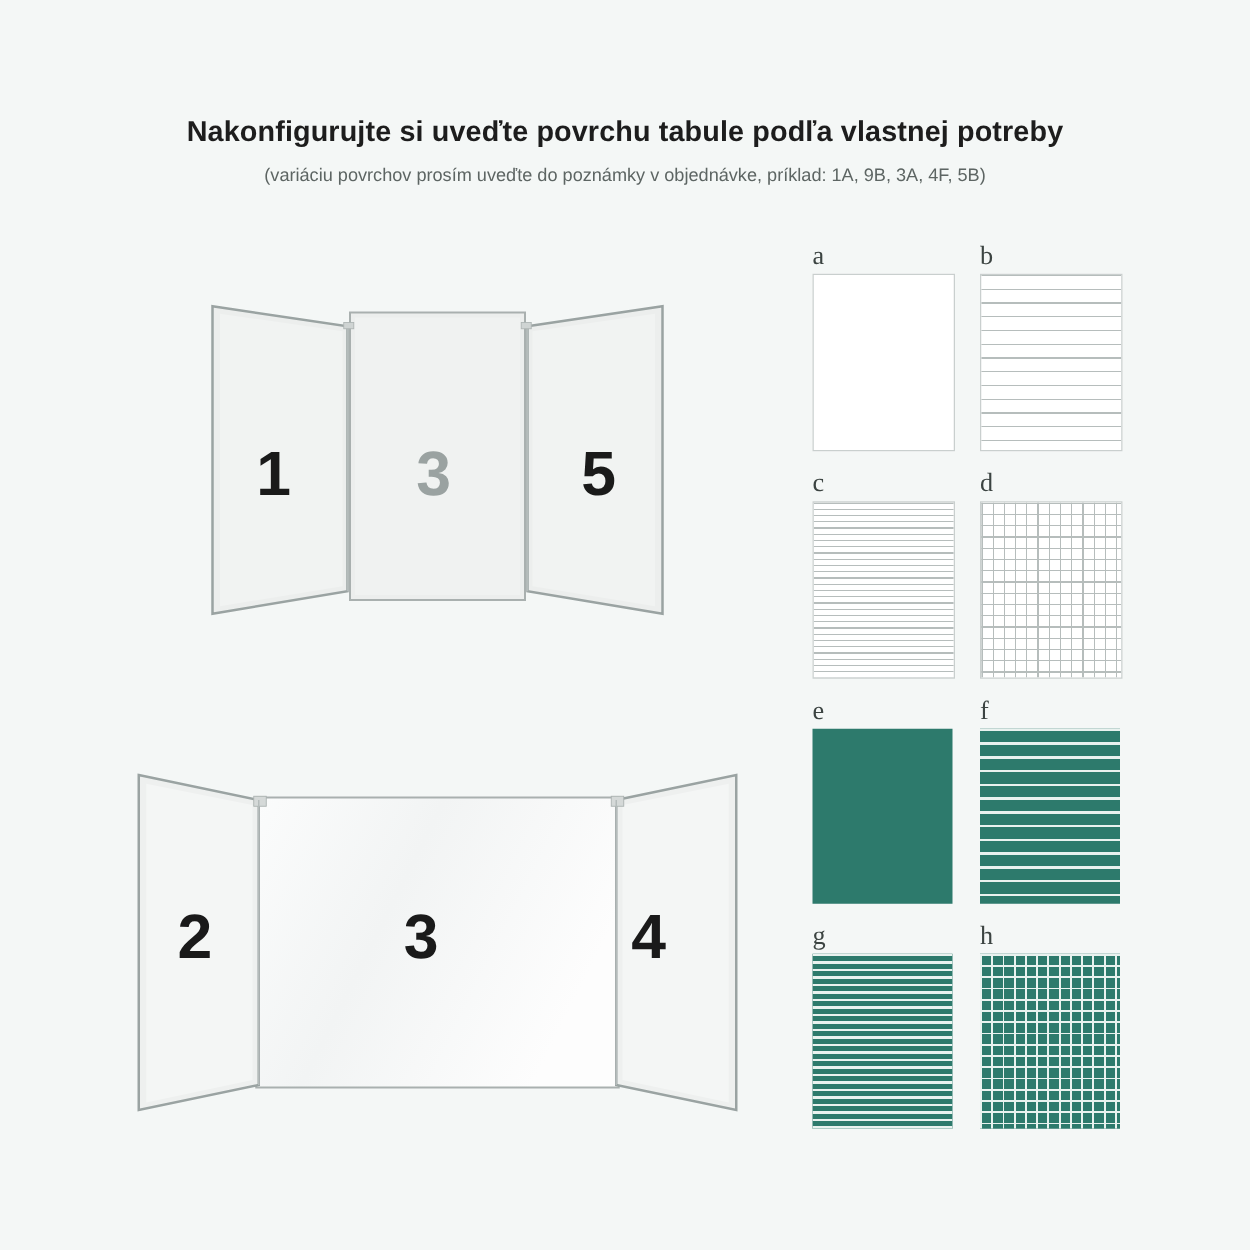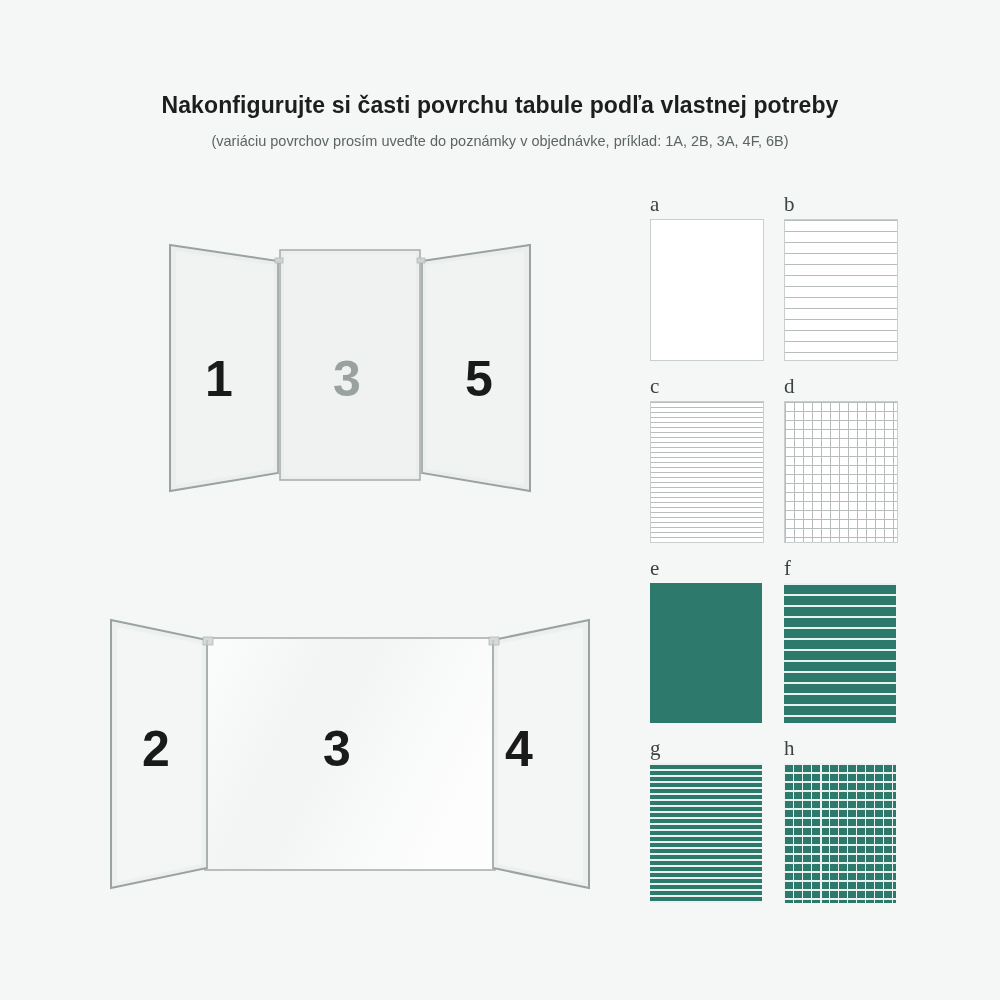--- a/index.html
+++ b/index.html
@@ -123,22 +123,22 @@
   .p-grid-g {
     background-image:
       repeating-linear-gradient(to bottom, #e9f2ef 0px, #e9f2ef 1.5px, transparent 1.5px, transparent 9px),
       repeating-linear-gradient(to right, #e9f2ef 0px, #e9f2ef 1.5px, transparent 1.5px, transparent 9px);
   }
 </style>
 </head>
 <body>
 
 <div id="header">
-  <div id="title">Nakonfigurujte si časti povrchu tabule podľa vlastnej potreby</div>
-  <div id="subtitle">(variáciu povrchov prosím uveďte do poznámky v objednávke, príklad: 1A, 2B, 3A, 4F, 6B)</div>
+  <div id="title">Nakonfigurujte si uveďte povrchu tabule podľa vlastnej potreby</div>
+  <div id="subtitle">(variáciu povrchov prosím uveďte do poznámky v objednávke, príklad: 1A, 9B, 3A, 4F, 5B)</div>
 </div>
 
 <div id="diagram-top">
   <svg width="400" height="340" viewBox="0 0 400 340">
 
     <g>
       <rect x="130" y="45" width="140" height="230" fill="#eceeed" stroke="#a9b0af" stroke-width="1.6"></rect>
       <rect x="134" y="49" width="132" height="222" fill="#f0f2f1" stroke="none"></rect>
     </g>
 

